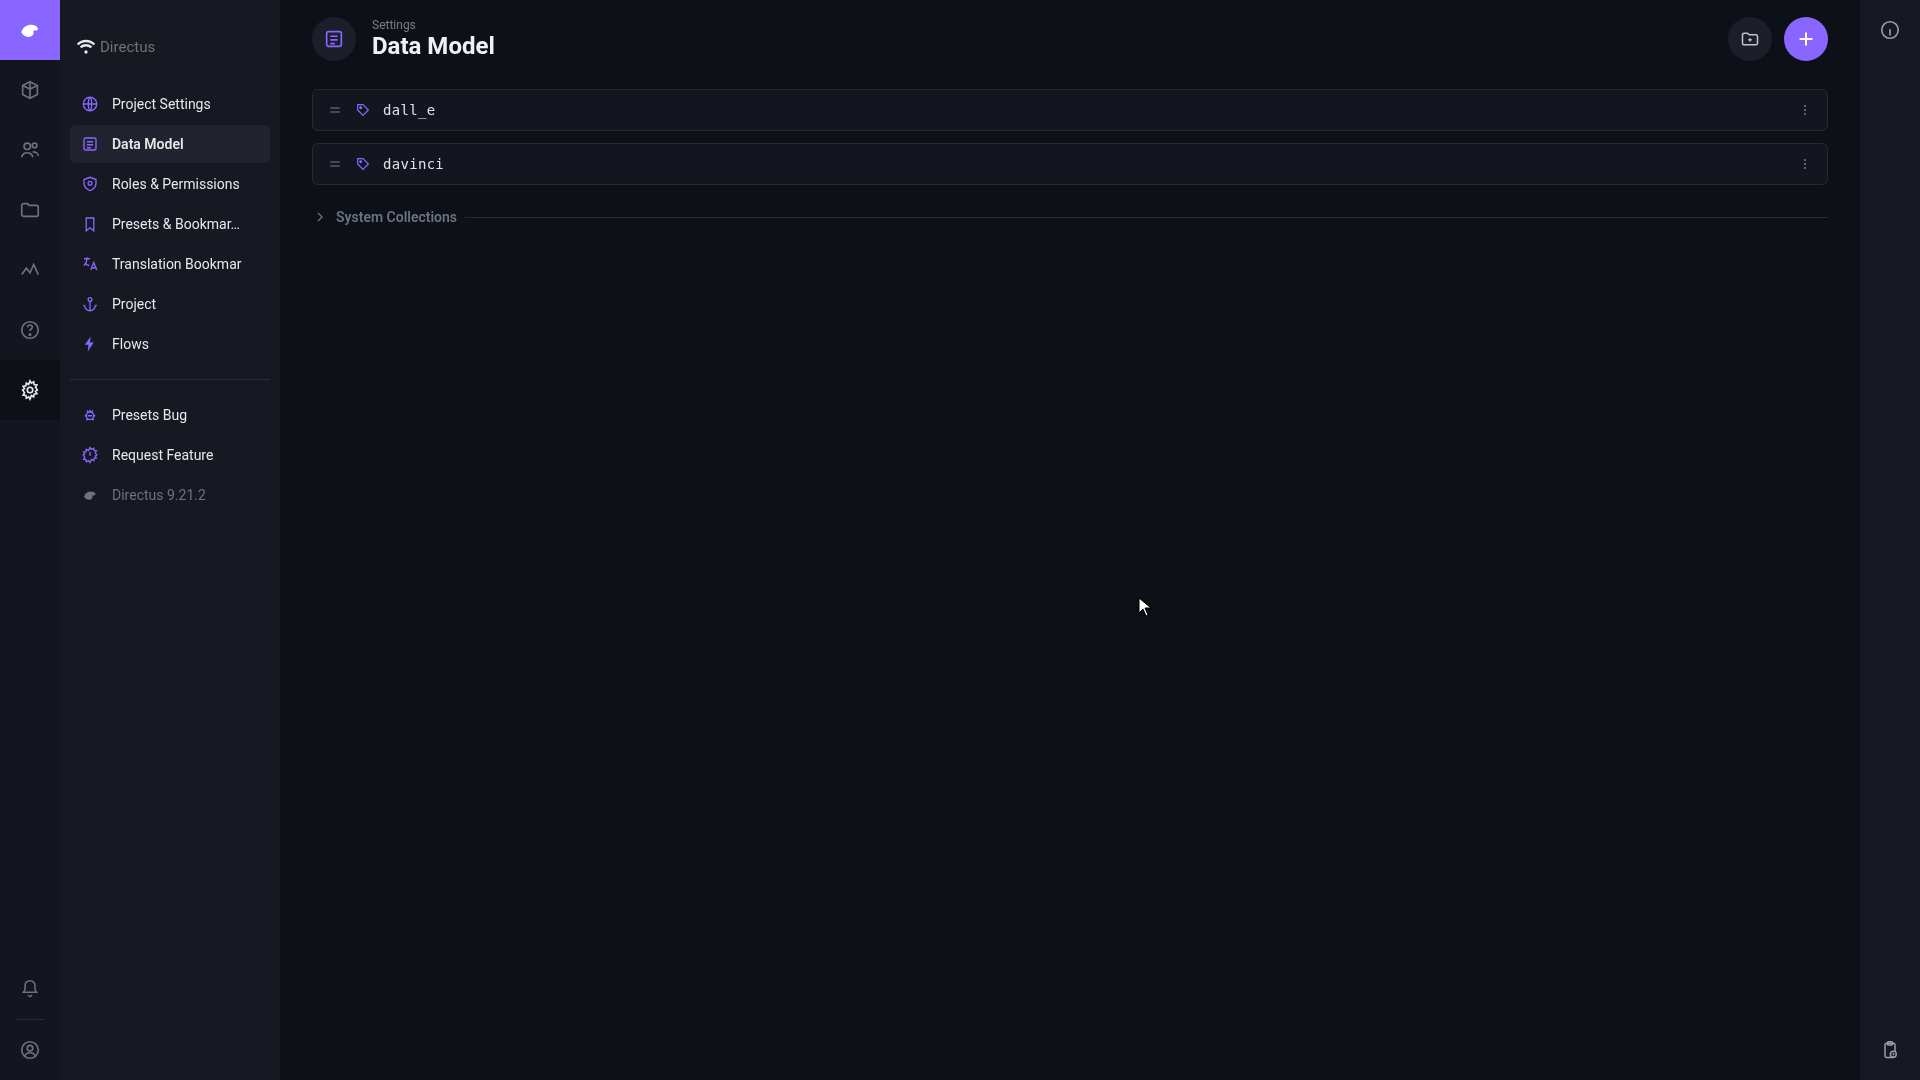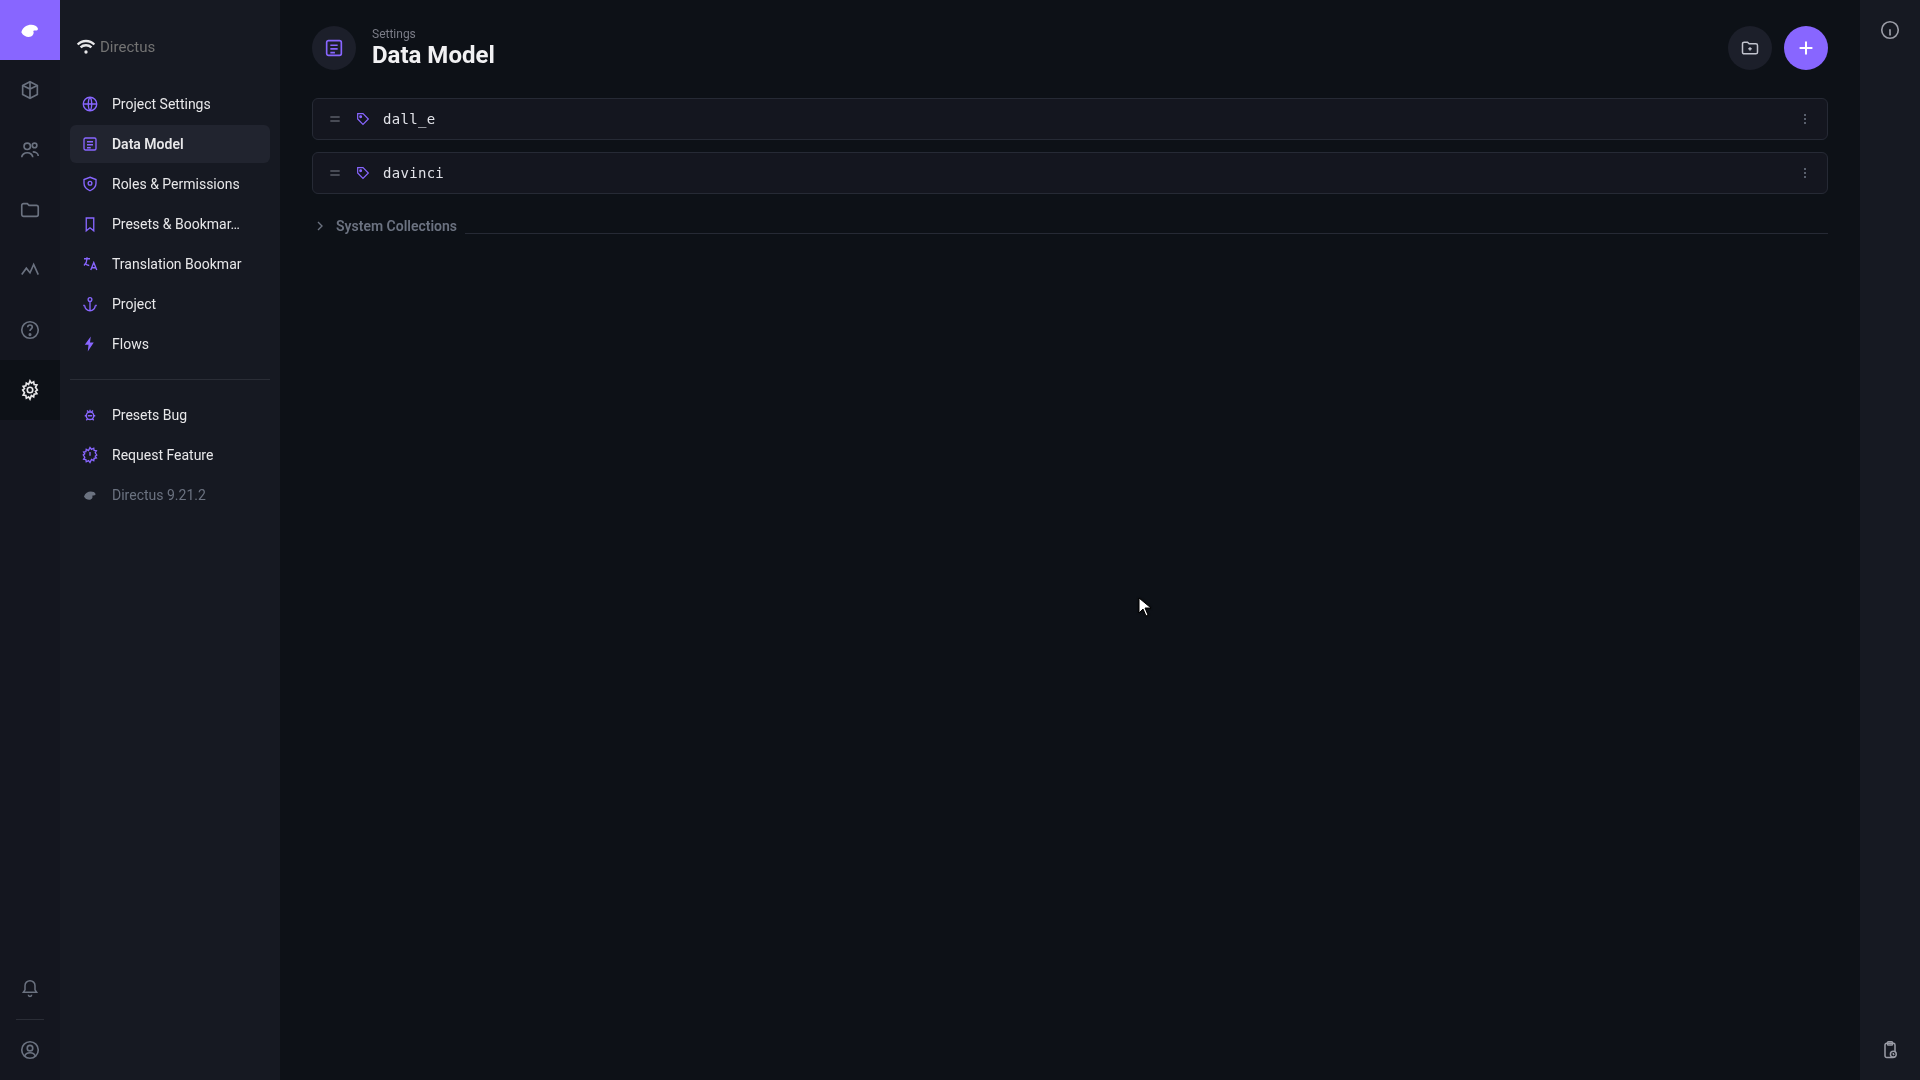--- a/index.html
+++ b/index.html
@@ -23,41 +23,41 @@
 .nav-item .ico { width:20px; height:20px; display:flex; align-items:center; justify-content:center; color:#8866ff; flex-shrink:0; }
 .nav-item.active { background:#21242f; font-weight:600; }
 .nav-item.active .ico { color:#8866ff; }
 .nav-item .label { overflow:hidden; text-overflow:ellipsis; }
 .nav-sep { height:1px; background:#2a2d36; margin:8px 10px; }
 .nav-item.muted .ico { color:#6b7280; }
 .nav-item.muted { color:#6b7280; cursor:default; }
 .nav-item.muted .ico svg { color:#6b7280; }
 
 
-.main { flex:1; background:#0d1117; padding:26px 32px; position:relative; }
+.main { flex:1; background:#0d1117; padding:17px 32px; position:relative; }
 .page-head { display:flex; align-items:center; gap:16px; margin-bottom:28px; }
 .page-head .badge { width:44px; height:44px; border-radius:50%; background:#1c1f2a; display:flex; align-items:center; justify-content:center; color:#8866ff; }
 .page-head .titles { display:flex; flex-direction:column; }
 .page-head .crumb { font-size:12px; color:#7a7c87; }
 .page-head .title { font-size:24px; font-weight:700; color:#f1f1f3; }
 .page-head .actions { margin-left:auto; display:flex; gap:12px; }
 .circ-btn { width:44px; height:44px; border-radius:50%; display:flex; align-items:center; justify-content:center; cursor:pointer; }
 .circ-btn.secondary { background:#1c1f2a; color:#c2c4ce; }
 .circ-btn.primary { background:#8866ff; color:#fff; }
 
 
 .coll-list { display:flex; flex-direction:column; gap:12px; }
 .coll-row { height:42px; background:#14161f; border:1px solid #262a35; border-radius:6px; display:flex; align-items:center; padding:0 14px; gap:12px; cursor:pointer; }
 .coll-row .drag { color:#5a5d68; display:flex; }
 .coll-row .coll-ico { color:#8866ff; display:flex; }
 .coll-row .coll-name { font-family:ui-monospace,SFMono-Regular,Menlo,Consolas,monospace; font-size:14px; color:#e1e2e8; letter-spacing:0.3px; }
 .coll-row .more { margin-left:auto; color:#6b7280; display:flex; cursor:pointer; }
 
 
-.sys-row { display:flex; align-items:flex-end; gap:8px; margin-top:24px; color:#6b7280; cursor:pointer; }
+.sys-row { display:flex; align-items:center; gap:8px; margin-top:24px; color:#6b7280; cursor:pointer; }
 .sys-row .chev { display:flex; }
 .sys-row .label { font-size:14px; font-weight:600; }
 .sys-row .line { flex:1; height:1px; background:#262a35; }
 
 
 .right-rail { width:60px; background:#161922; display:flex; flex-direction:column; align-items:center; padding:12px 0; gap:8px; }
 .right-rail .rbtn { width:36px; height:36px; display:flex; align-items:center; justify-content:center; color:#9a9ca6; cursor:pointer; }
 .right-rail .spacer { flex:1; }
 
 

